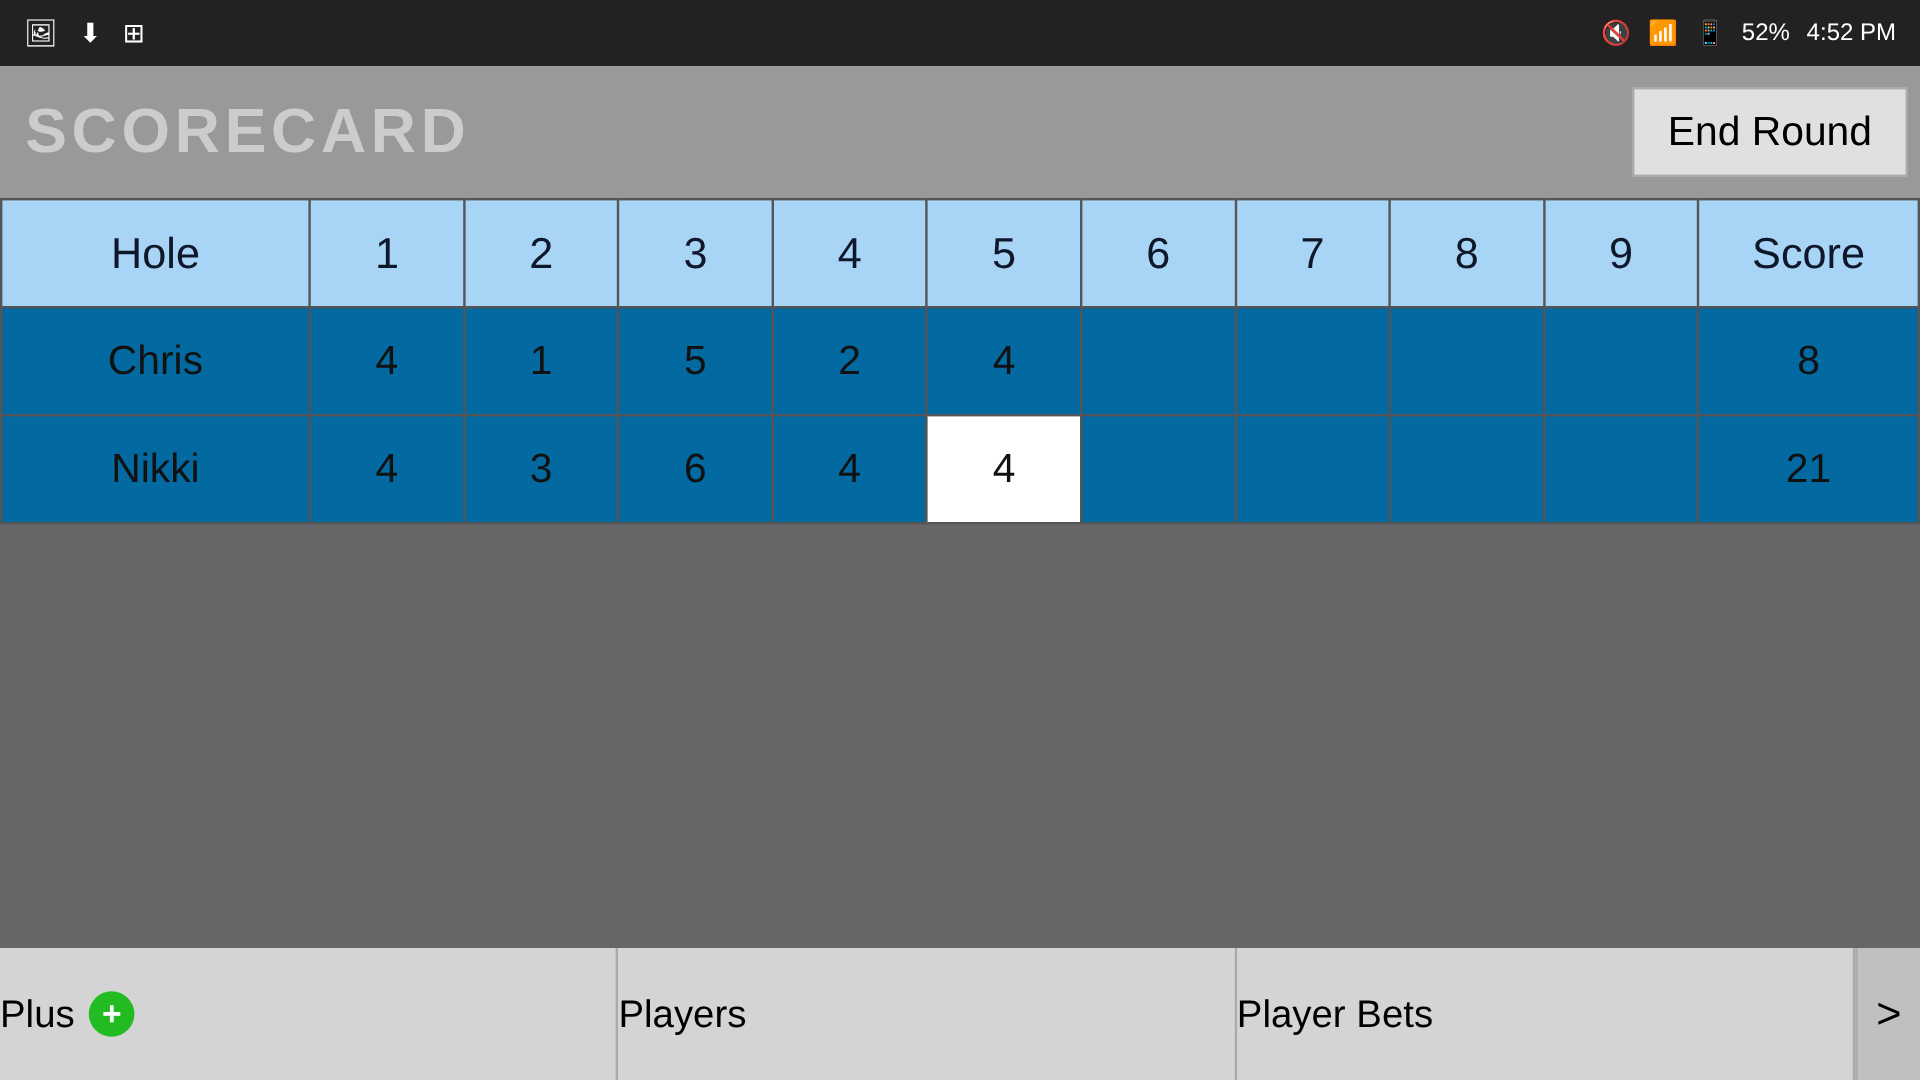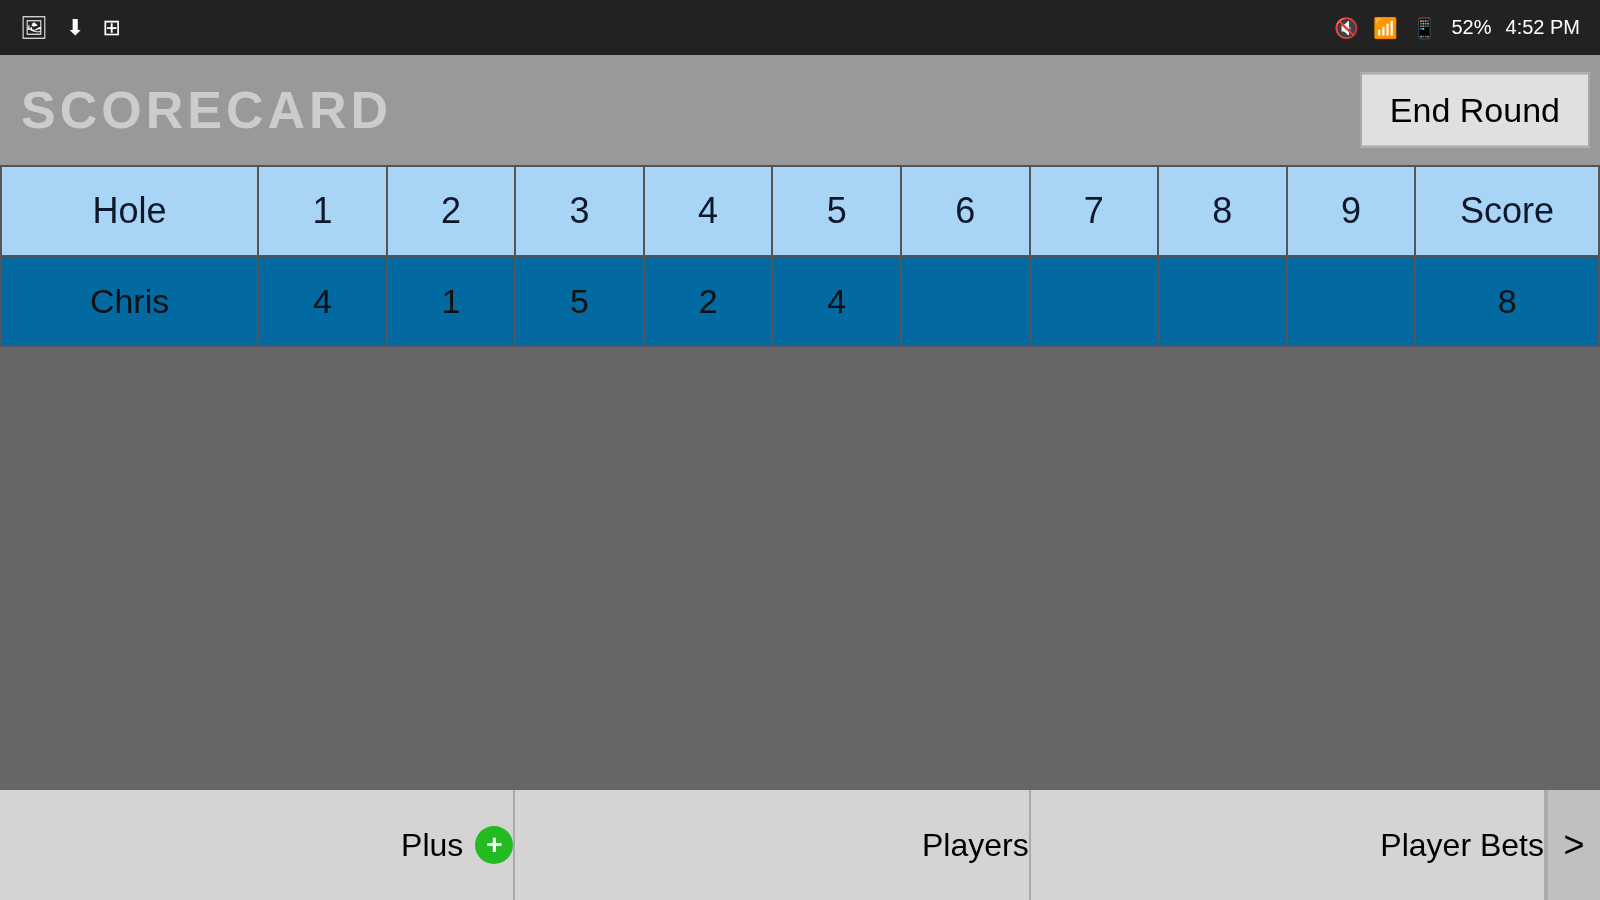--- a/index.html
+++ b/index.html
@@ -105,21 +105,21 @@
       width: 100%;
       height: 110px;
       background: #c8c8c8;
       display: flex;
       align-items: stretch;
     }
     .bottom-btn {
       flex: 1;
       display: flex;
       align-items: center;
-      justify-content: flex-end;
+      justify-content: flex-start;
       font-size: 32px;
       border-right: 2px solid #aaa;
       cursor: pointer;
       background: #d4d4d4;
       gap: 12px;
       position: relative;
     }
     .bottom-btn:last-child { border-right: none; }
     .bottom-btn-icon {
       width: 38px;
@@ -195,20 +195,33 @@
       <td>5</td>
       <td>2</td>
       <td>4</td>
       <td></td>
       <td></td>
       <td></td>
       <td></td>
       <td>8</td>
     </tr>
 
+    <tr class="row-player">
+      <td class="col-label">Nikki</td>
+      <td>4</td>
+      <td>3</td>
+      <td>6</td>
+      <td>4</td>
+      <td class="cell-white">4</td>
+      <td></td>
+      <td></td>
+      <td></td>
+      <td></td>
+      <td>21</td>
+    </tr>
 
 
   </tbody>
     </table>
 </div>
 
 <div id="bottom-bar">
   <div class="bottom-btn">
     <span>Plus</span>
     <span class="bottom-btn-icon icon-green">+</span>

